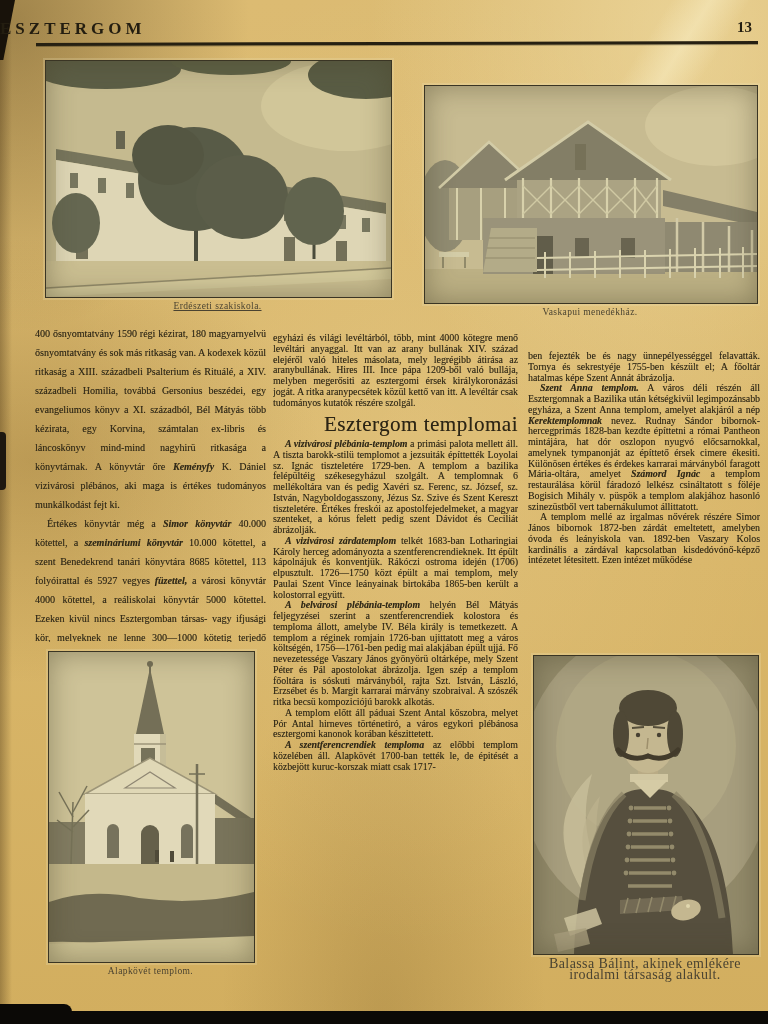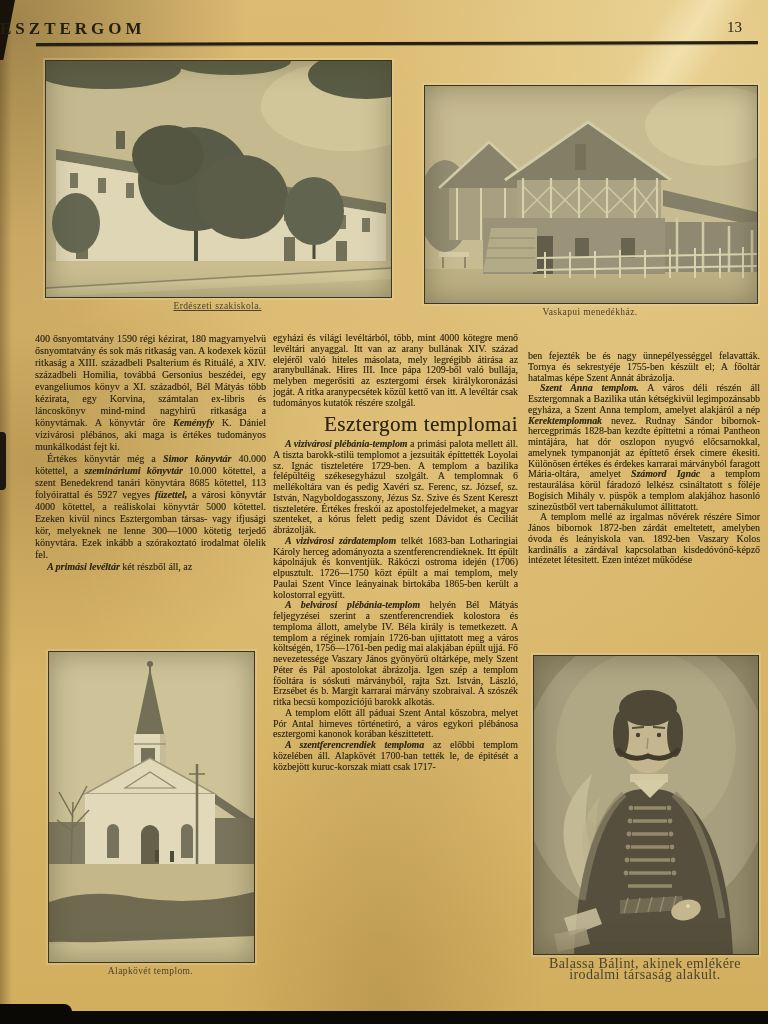--- a/index.html
+++ b/index.html
@@ -21,38 +21,38 @@
   .edge-left{position:absolute;left:0;top:0;width:12px;height:100%;
     background:linear-gradient(90deg,rgba(60,40,12,.35),transparent);}
   .corner-tl{position:absolute;left:0;top:0;width:15px;height:60px;background:#18120a;
     clip-path:polygon(0 0,100% 0,22% 100%,0 100%);}
   .edge-smudge{position:absolute;left:0;top:432px;width:6px;height:58px;background:#1d1710;border-radius:0 4px 4px 0;}
   .bottom-bar{position:absolute;left:0;bottom:0;width:100%;height:13px;background:#0b0906;}
   .bottom-bar-left{position:absolute;left:0;bottom:0;width:72px;height:20px;background:#0b0906;border-radius:0 8px 0 0;}
 
   .masthead-title{position:absolute;top:19px;left:0;right:0;text-align:left;
     font-weight:700;font-size:17px;letter-spacing:4px;color:#231d10;}
-  .page-number{position:absolute;top:19px;right:26px;font-weight:400;font-size:15px;color:#231d10;}
+  .page-number{position:absolute;top:19px;right:16px;font-weight:700;font-size:15px;color:#231d10;}
   .header-rule{position:absolute;left:36px;top:42px;width:722px;height:3px;background:#262012;
     transform:rotate(-0.15deg);box-shadow:0 1px 0 rgba(38,32,18,.35);}
 
   .photo{position:absolute;border:1px solid #3a3524;background:#c8bc92;
     box-shadow:0 0 0 2px rgba(236,222,180,.25);}
   .photo svg{display:block;width:100%;height:100%;}
   .photo::after{content:"";position:absolute;inset:0;pointer-events:none;
     box-shadow:inset 0 0 28px rgba(72,64,38,.45);}
   .caption{position:absolute;text-align:center;font-size:9.5px;line-height:10.5px;
     letter-spacing:.4px;color:#4a4331;}
 
   .col{position:absolute;overflow:hidden;text-align:justify;color:#2f2817;
     text-shadow:0.2px 0.3px 0.3px rgba(47,40,23,.45);}
   .col p{margin:0;}
   .col p.ind{text-indent:12px;}
   .em{font-style:italic;font-weight:700;}
-  .col1{left:35px;top:333px;width:231px;height:318px;font-size:10px;line-height:12px;}
+  .col1{left:35px;top:324px;width:231px;height:318px;font-size:10px;line-height:19px;}
   .col2{left:273px;top:333px;width:245px;height:672px;font-size:9.8px;line-height:10.75px;}
   .col3{left:528px;top:351px;width:232px;height:322px;font-size:9.8px;line-height:10.75px;}
   .section-heading{margin:11px 0 9px 0;text-align:right;font-weight:400;font-size:21px;
     letter-spacing:.5px;color:#2b2414;text-indent:0;}
 </style>
 </head>
 <body>
 
 <div class="page">
 

